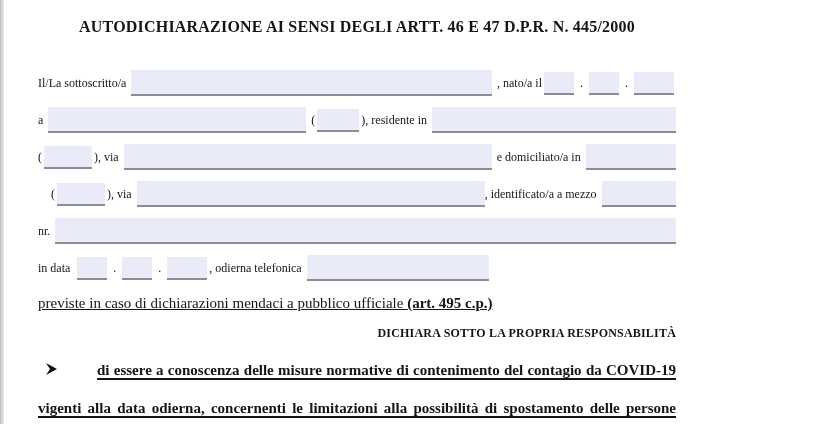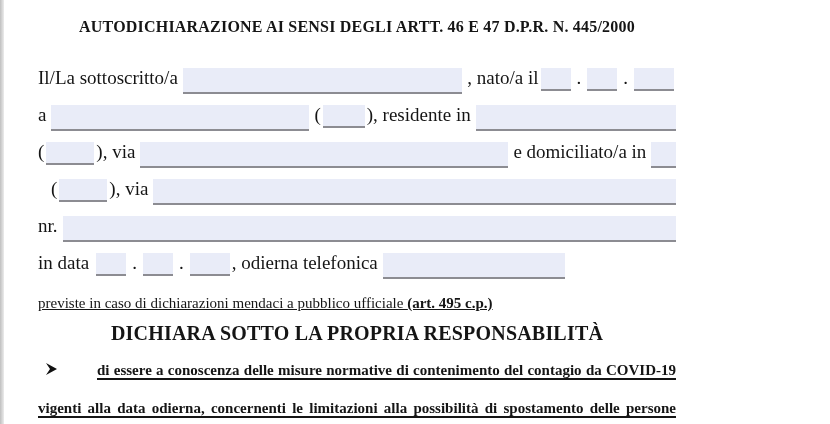--- a/index.html
+++ b/index.html
@@ -12,42 +12,42 @@
   .page-edge{
     position:absolute;left:0;top:0;width:4px;height:100%;
     background:linear-gradient(to right,#bfbfbf,#ececec);
   }
   .content{padding:16px 36px 0 38px;}
   .title{
     font-size:16px;font-weight:bold;text-align:center;
     margin:0 0 30px 0;letter-spacing:0.2px;line-height:22px;
   }
   .frow{
-    display:flex;align-items:flex-start;height:30px;margin-bottom:7px;
-    font-size:19px;white-space:nowrap;line-height:20px;
+    display:flex;align-items:center;height:30px;margin-bottom:7px;
+    font-size:12px;white-space:nowrap;line-height:20px;
   }
   .t{flex:0 0 auto;}
   .t.pad-l{margin-left:5px;}
   .t.pad-r{margin-right:5px;}
   .field{
     background:#e9ecf8;border-bottom:2px solid #8c8c92;
     height:26px;box-sizing:border-box;flex:0 0 auto;
     font-size:14px;padding:3px 4px 0 4px;overflow:hidden;
   }
   .grow{flex:1 1 auto;}
   .dbox{
     background:#e9ecf8;border-bottom:2px solid #8c8c92;
     height:23px;box-sizing:border-box;flex:0 0 auto;margin:0 2px;
   }
   .dot{margin:0 4px;flex:0 0 auto;}
   .indent{margin-left:13px;}
   .plainline{font-size:15px;margin:6px 0 0 0;line-height:26px;text-decoration:underline;}
   .b{font-weight:bold;}
   .heading{
-    text-align:center;font-weight:bold;font-size:20px;
+    text-align:right;font-weight:bold;font-size:12px;
     margin:4px 0 0 0;line-height:26px;letter-spacing:0.2px;
   }
   .bullet{
     font-size:15px;font-weight:bold;line-height:37px;margin:6px 0 0 0;
     text-align:justify;text-align-last:justify;
   }
   .arrow{display:inline-block;margin-left:6px;vertical-align:-1px;}
   .arrow svg{display:inline-block;}
   .bspacer{display:inline-block;width:38px;}
   .btext{
@@ -93,20 +93,21 @@
       <span class="field" style="width:368px"></span>
       <span class="t pad-l pad-r">e domiciliato/a in</span>
       <span class="field grow"></span>
     </div>
 
     <div class="frow">
       <span class="t indent">(</span>
       <span class="dbox" style="width:48px"></span>
       <span class="t pad-r">), via</span>
       <span class="field" style="width:348px"></span>
+      <span class="t pad-r">, identificato/a a mezzo</span>
       <span class="field grow"></span>
     </div>
 
     <div class="frow">
       <span class="t pad-r">nr.</span>
       <span class="field" style="width:362px"></span>
       <span class="field grow"></span>
     </div>
 
     <div class="frow">

